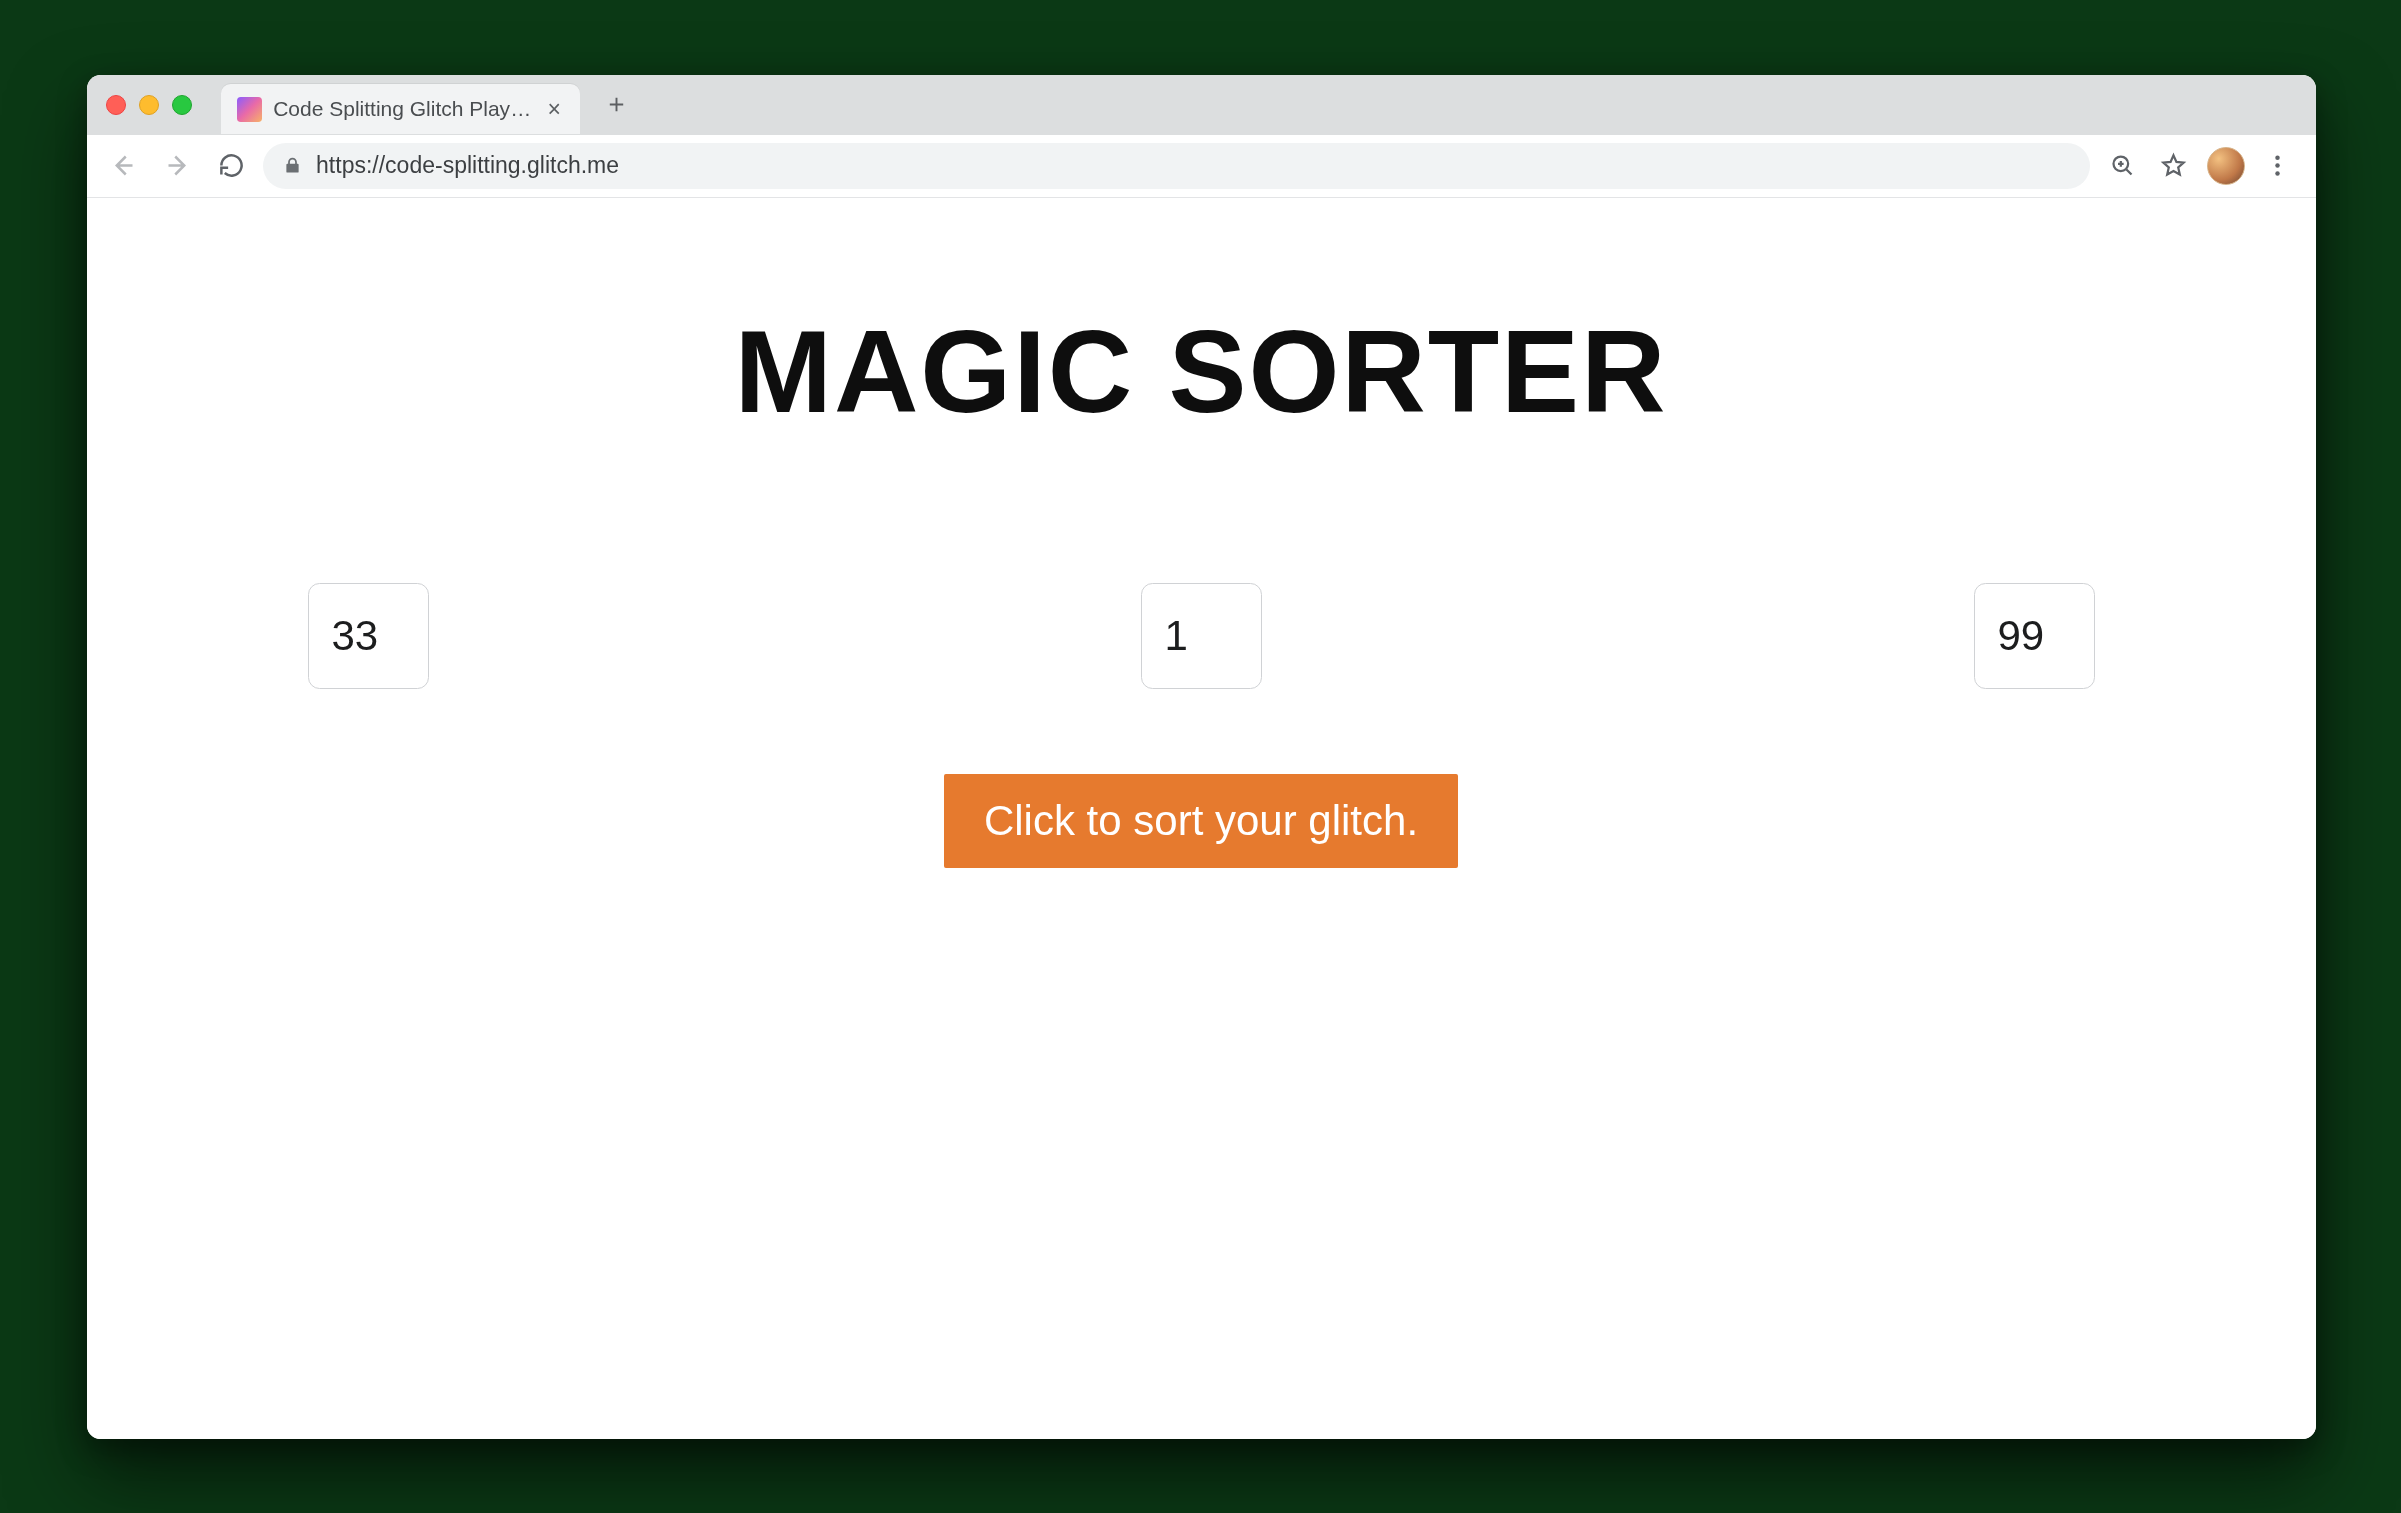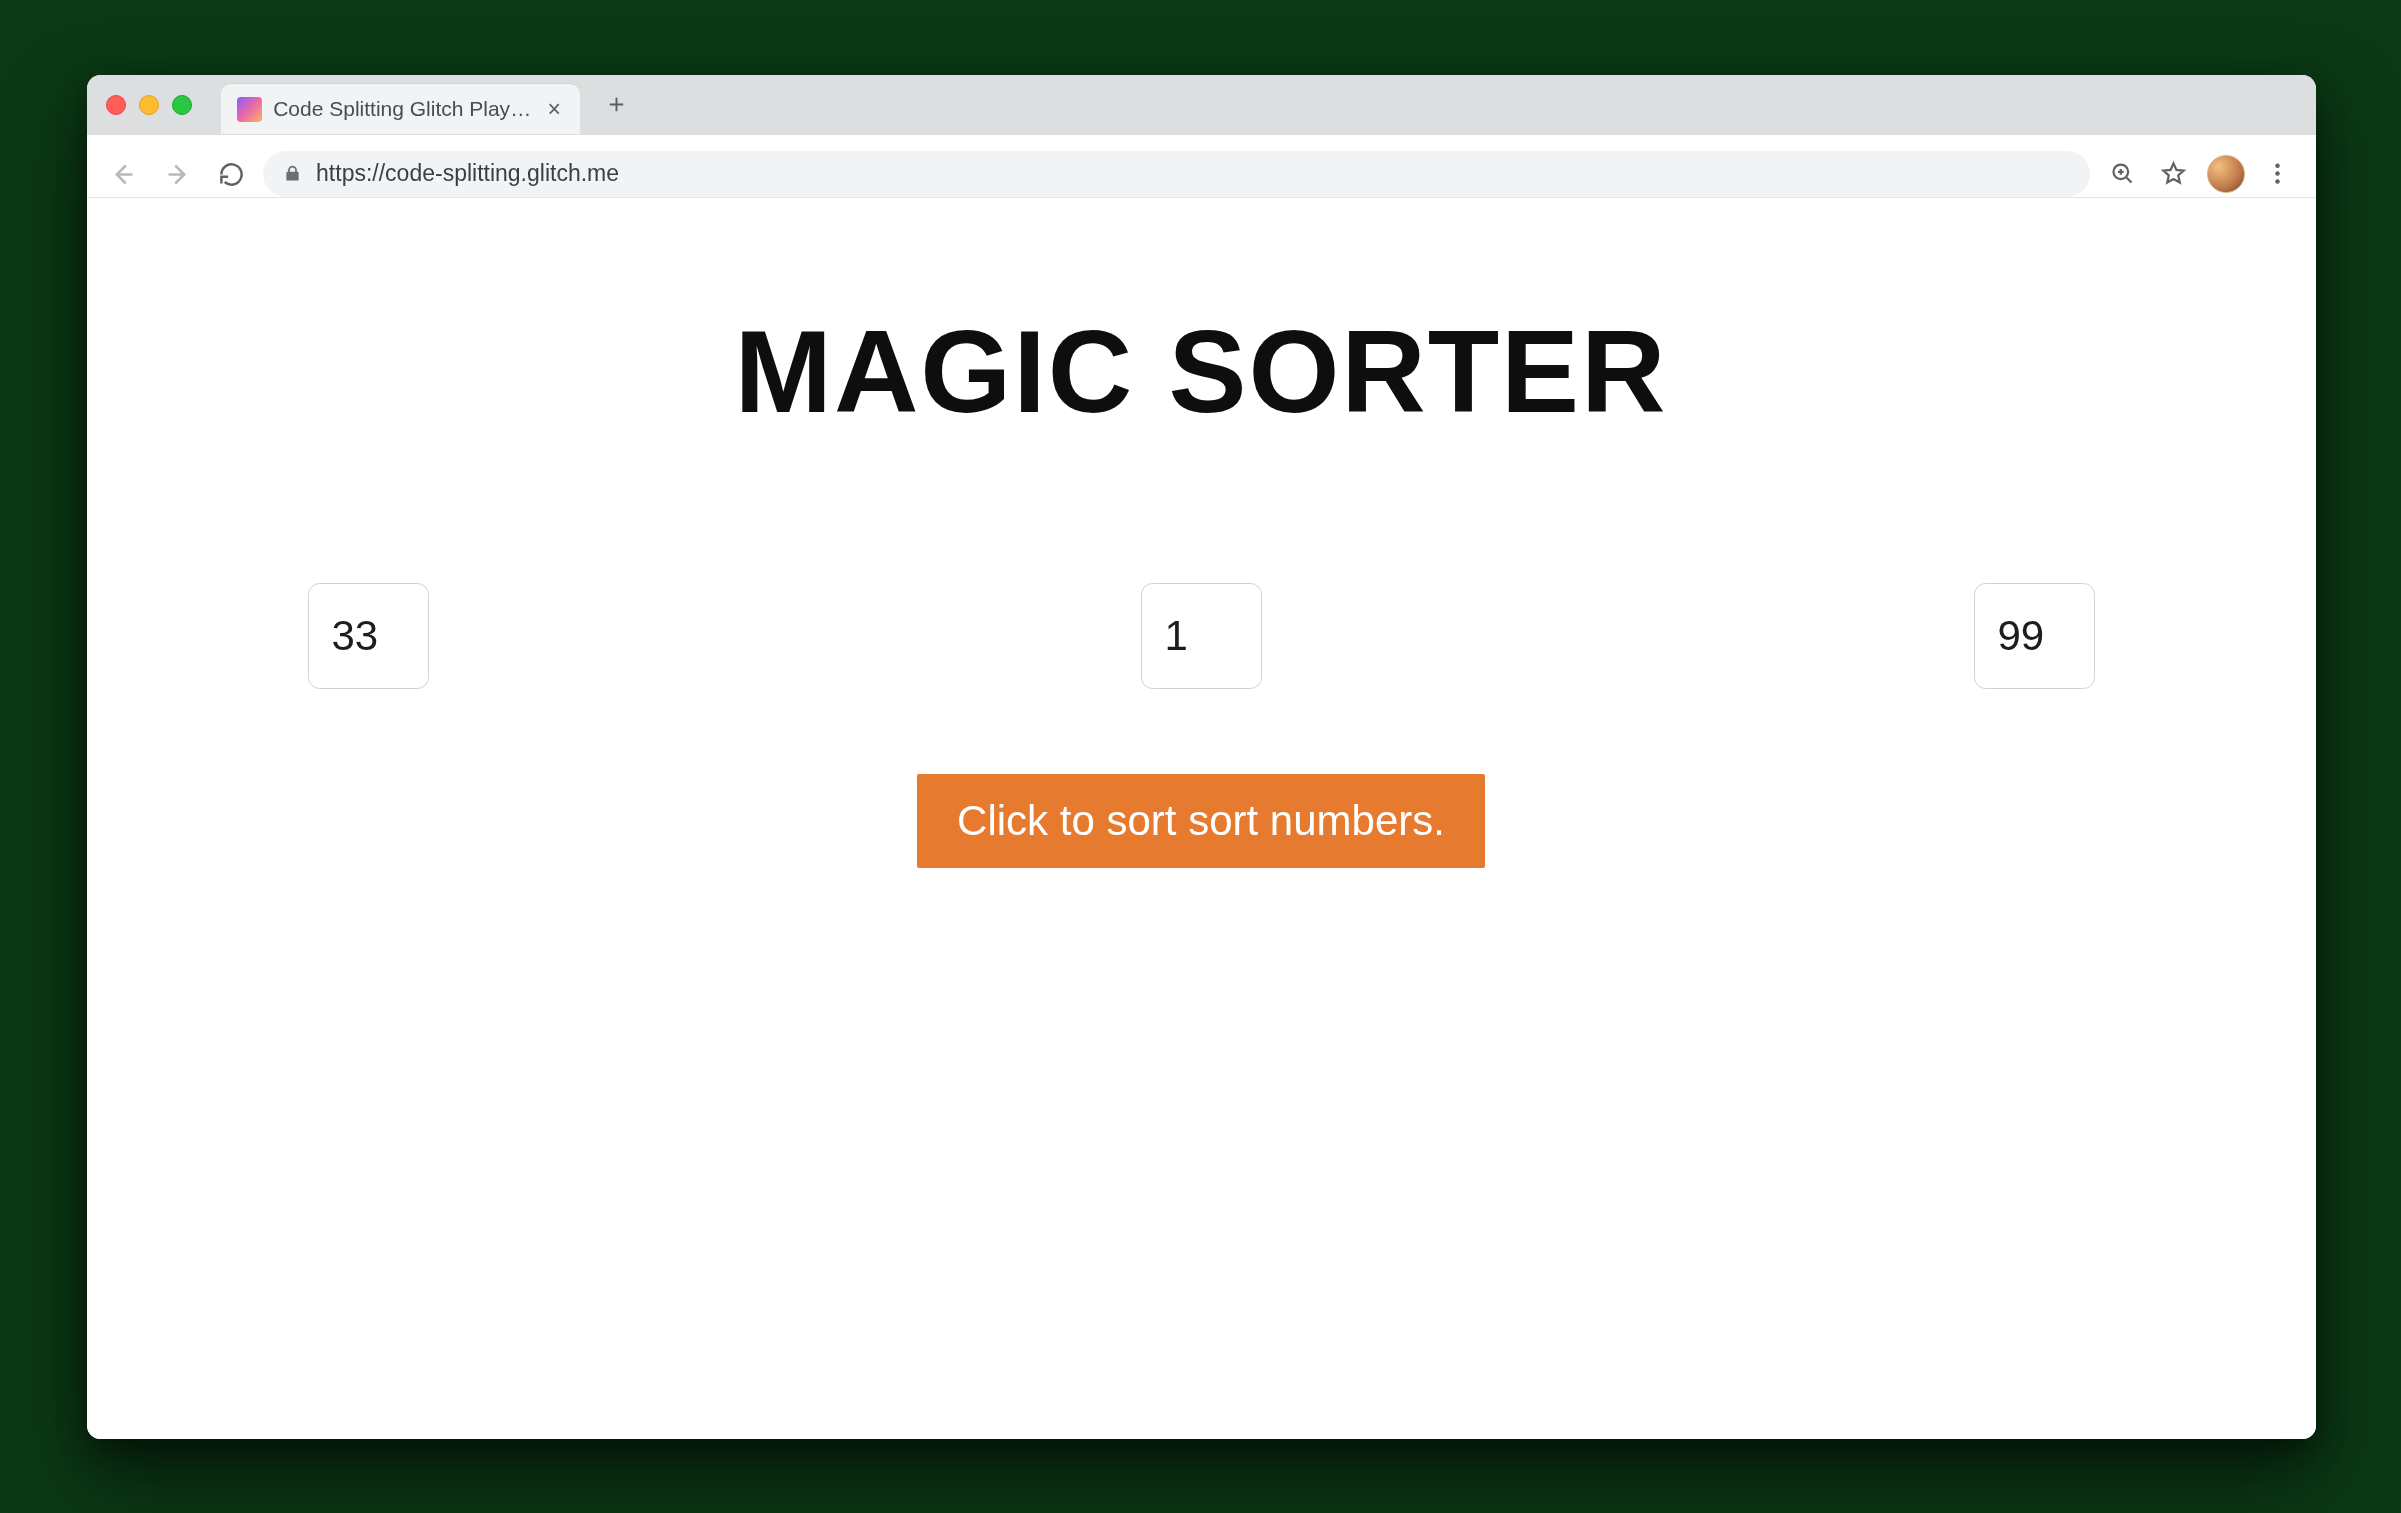--- a/index.html
+++ b/index.html
@@ -89,21 +89,21 @@
     border-radius: 50%;
     cursor: pointer;
   }
 
   
   .toolbar {
     height: 63px;
     background: #ffffff;
     border-bottom: 1px solid #e3e4e6;
     display: flex;
-    align-items: flex-end;
+    align-items: center;
     padding: 0 15.4px;
     gap: 9.6px;
   }
   .nav-btn {
     width: 44px; height: 44px;
     display: flex; align-items: center; justify-content: center;
     color: #5f6368;
     border-radius: 50%;
     cursor: pointer;
   }
@@ -263,17 +263,17 @@
 
   <div class="page">
     <h1 class="title-h1">MAGIC SORTER</h1>
 
     <div class="inputs-row">
       <input class="num-input" type="text" value="33" style="">
       <input class="num-input" type="text" value="1" style="">
       <input class="num-input" type="text" value="99" style="">
     </div>
 
-    <button class="sort-btn">Click to sort sort numbers.</button>
+    <button class="sort-btn">Click to sort your glitch.</button>
   </div>
 
 </div>
 
 
 </body></html>

